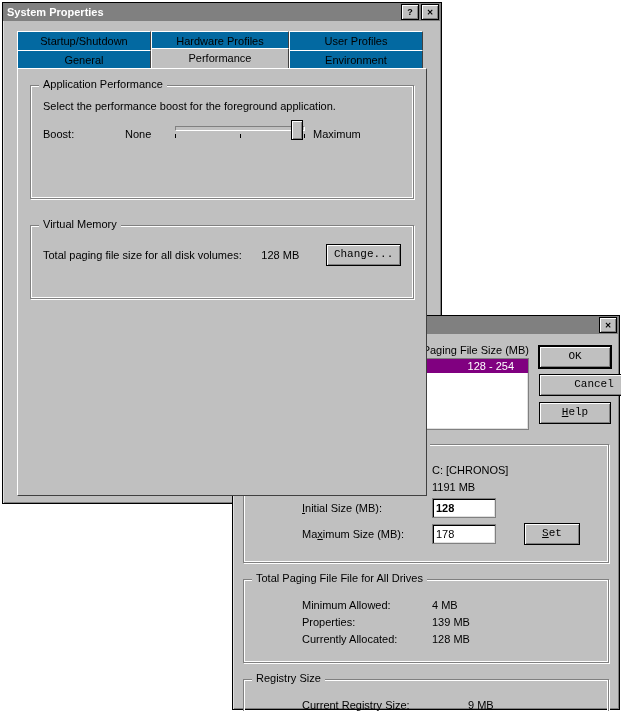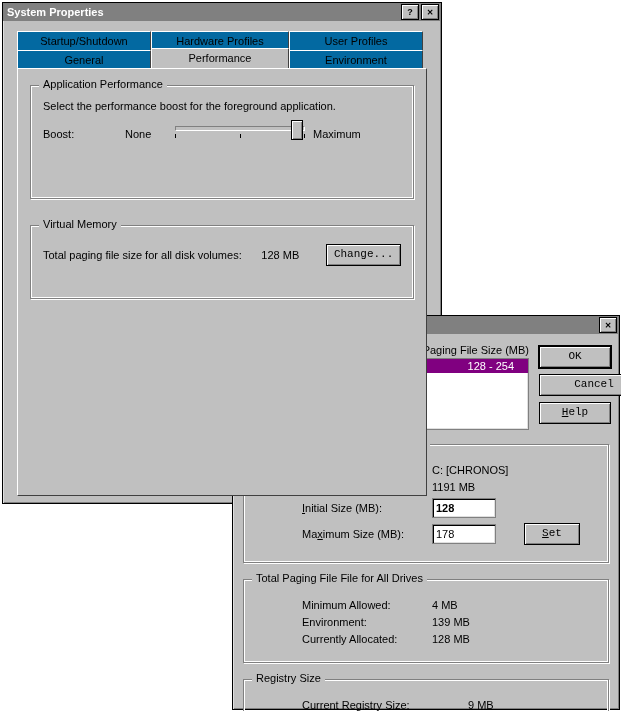--- a/index.html
+++ b/index.html
@@ -269,21 +269,21 @@
       </div>
     </div>
 
     <div class="groupbox">
       <span class="legend">Total Paging File File for All Drives</span>
       <div class="kv">
           <span class="k">Minimum Allowed:</span>
           <span class="v">4 MB</span>
         </div>
       <div class="kv">
-          <span class="k">Environment:</span>
+          <span class="k">Properties:</span>
           <span class="v">139 MB</span>
         </div>
       <div class="kv">
           <span class="k">Currently Allocated:</span>
           <span class="v">128 MB</span>
         </div>
     </div>
 
     <div class="groupbox" style="margin-bottom:4px;">
       <span class="legend">Registry Size</span>

